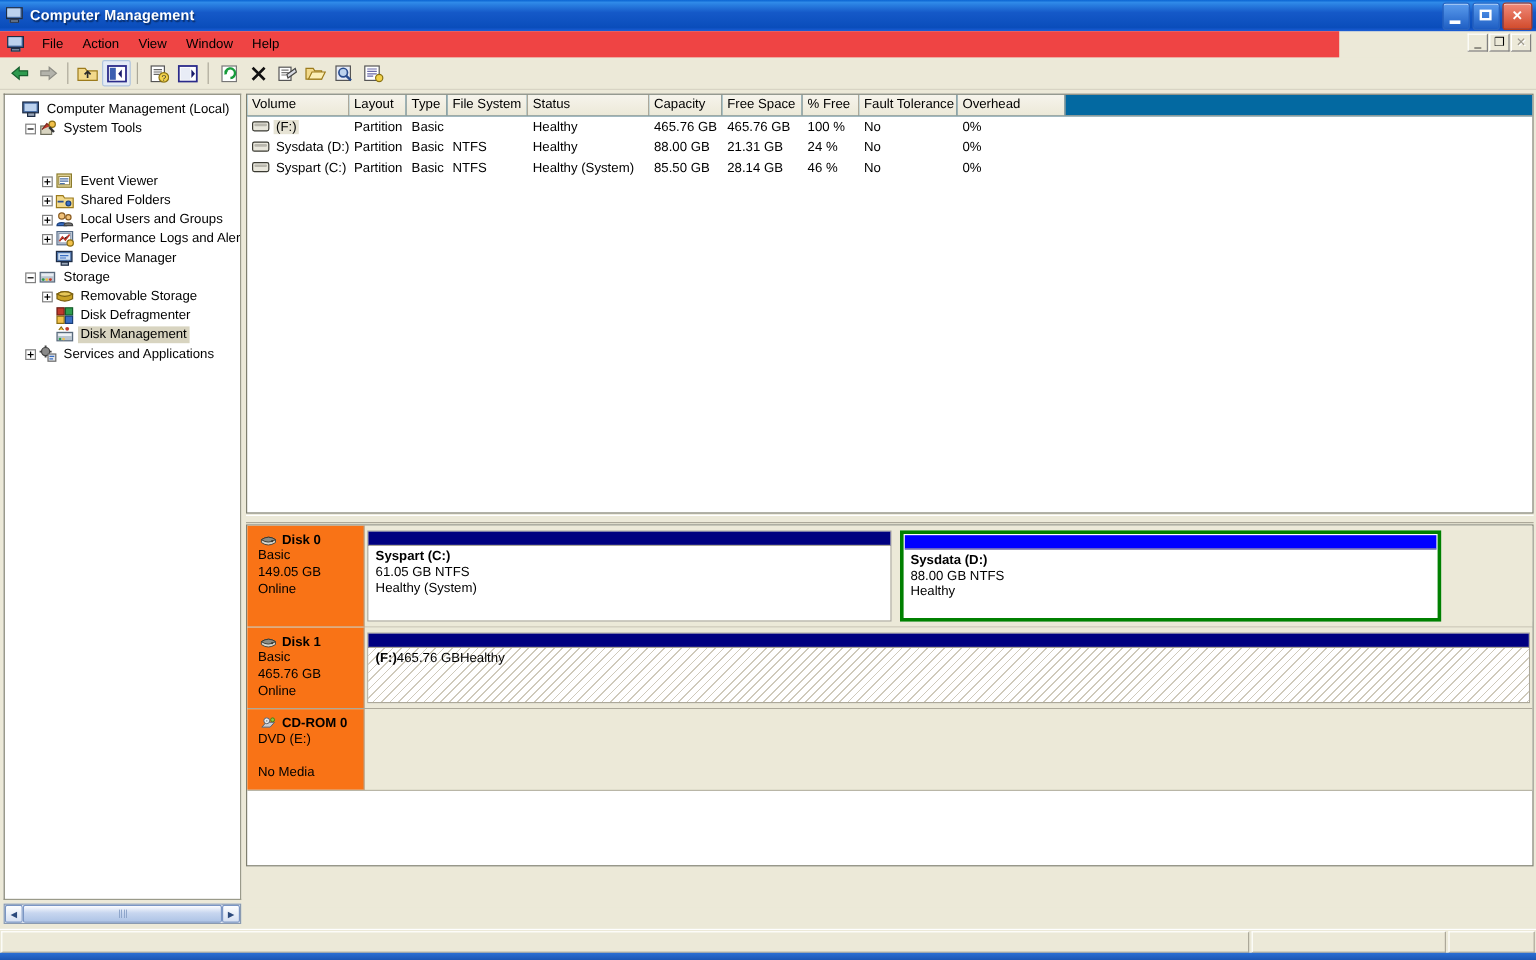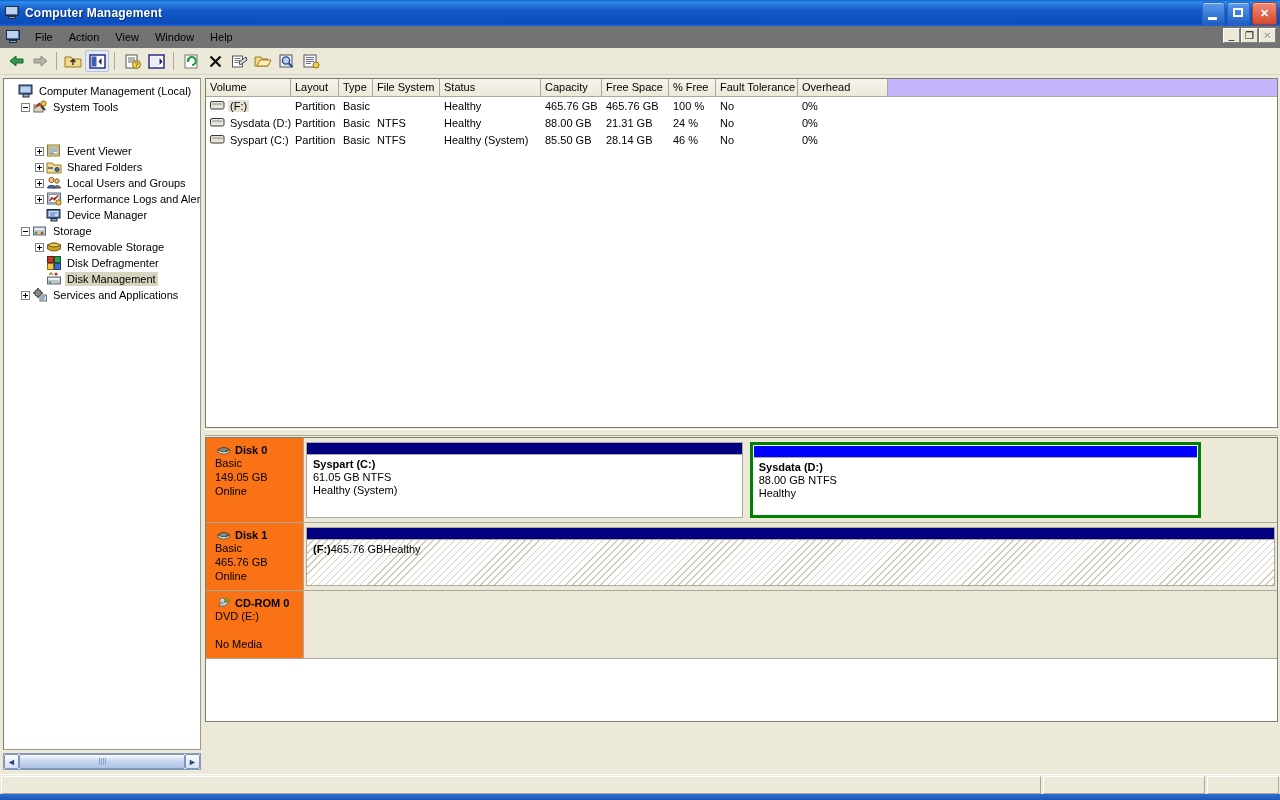--- a/index.html
+++ b/index.html
@@ -37,22 +37,22 @@
     position:relative;box-shadow:inset 0 1px 0 rgba(255,255,255,.55);
   }
   .tb-btn.close{background:linear-gradient(to bottom,#f08a7a,#d24b2b);border-color:#b8391b;width:23px;}
   .tb-btn .g{position:absolute;left:0;top:0;right:0;bottom:0;color:#fff;font-size:11px;
     display:flex;align-items:center;justify-content:center;font-weight:bold;font-family:"Liberation Sans",sans-serif;}
   .tb-btn .minbar{position:absolute;left:5px;bottom:4px;width:9px;height:3px;background:#fff;}
   .tb-btn .restbox{position:absolute;left:5px;top:5px;width:10px;height:9px;border:2px solid #fff;box-sizing:border-box;}
 
   
   .menubar{
-    position:absolute;left:0;top:26px;width:1280px;height:22px;
-    background:#737373;display:flex;align-items:center;
+    position:absolute;left:0;top:26px;width:1116px;height:22px;
+    background:#ef4444;display:flex;align-items:center;
   }
   .menubar .mm-icon{width:16px;height:16px;margin:0 6px 0 5px;}
   .menu-item{padding:2px 8px;color:#000;font-size:11px;cursor:default;}
 
   
   .toolbar{
     position:absolute;left:0;top:48px;width:1280px;height:26px;
     background:#ece9d8;display:flex;align-items:center;padding-left:4px;
     border-bottom:1px solid #d8d4c4;
   }
@@ -90,21 +90,21 @@
   .spacer{width:11px;flex:0 0 auto;}
   .ticon{width:16px;height:16px;margin-right:3px;flex:0 0 auto;position:relative;}
   .tlabel{padding:0 2px;line-height:14px;}
   .trow.sel .tlabel{background:#d8d4c0;}
 
   
   .vol-list{
     position:absolute;left:0;top:0;width:1073px;height:350px;
     background:#fff;border:1px solid #7f7f6f;box-sizing:border-box;overflow:hidden;
   }
-  .vhead{display:flex;height:17px;background:#c4b5fd;border-bottom:1px solid #aca899;}
+  .vhead{display:flex;height:17px;background:#0369a1;border-bottom:1px solid #aca899;}
   .vhead div{
     border-right:1px solid #aca899;box-sizing:border-box;
     padding:2px 0 0 4px;font-size:11px;color:#000;overflow:hidden;white-space:nowrap;
     background:linear-gradient(to bottom,#f6f4ec,#ece9d8);
   }
   .vrow{display:flex;height:17px;align-items:center;}
   .vrow div{box-sizing:border-box;padding-left:4px;font-size:11px;white-space:nowrap;overflow:hidden;}
   .vol-cell{display:flex;align-items:center;padding-left:4px!important;}
   .drv-ic{width:15px;height:11px;flex:0 0 auto;margin-right:3px;position:relative;}
   .vname{padding:0 2px;}

